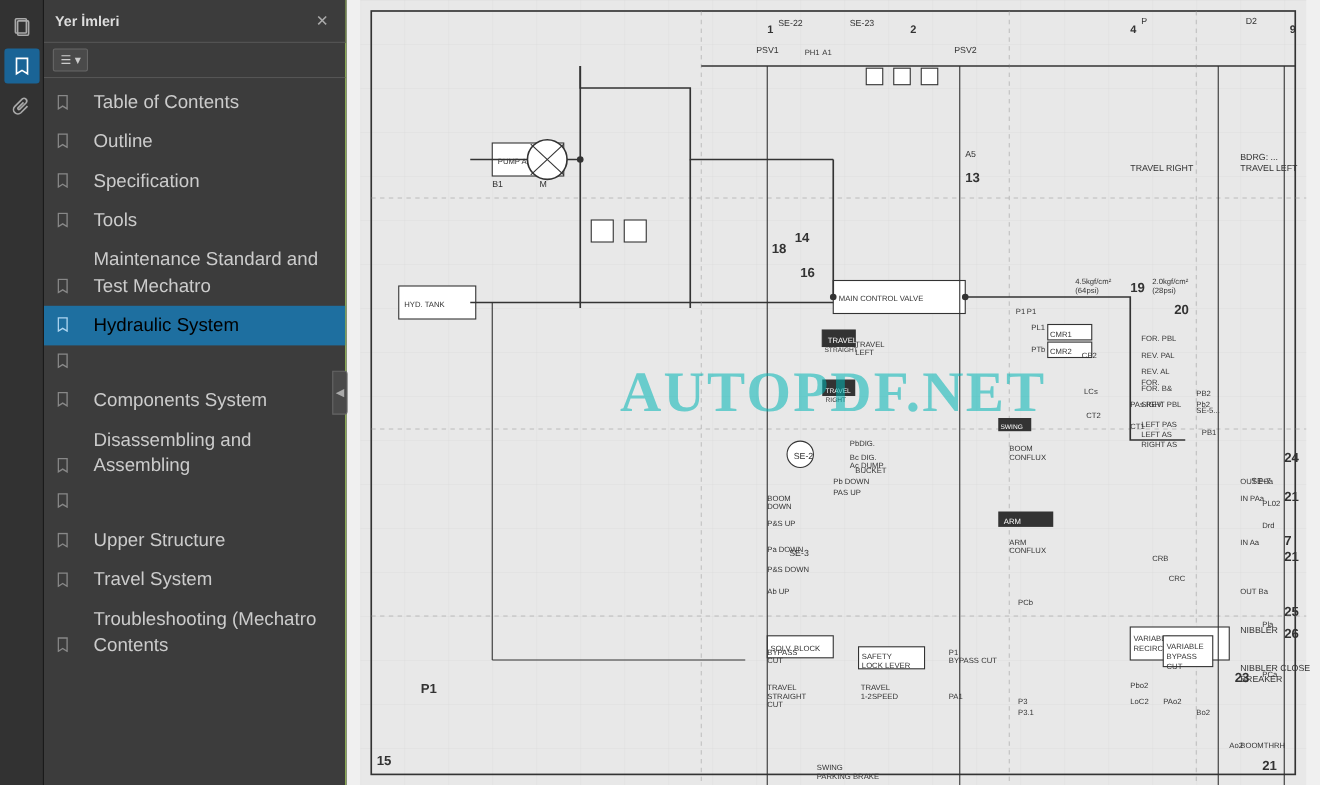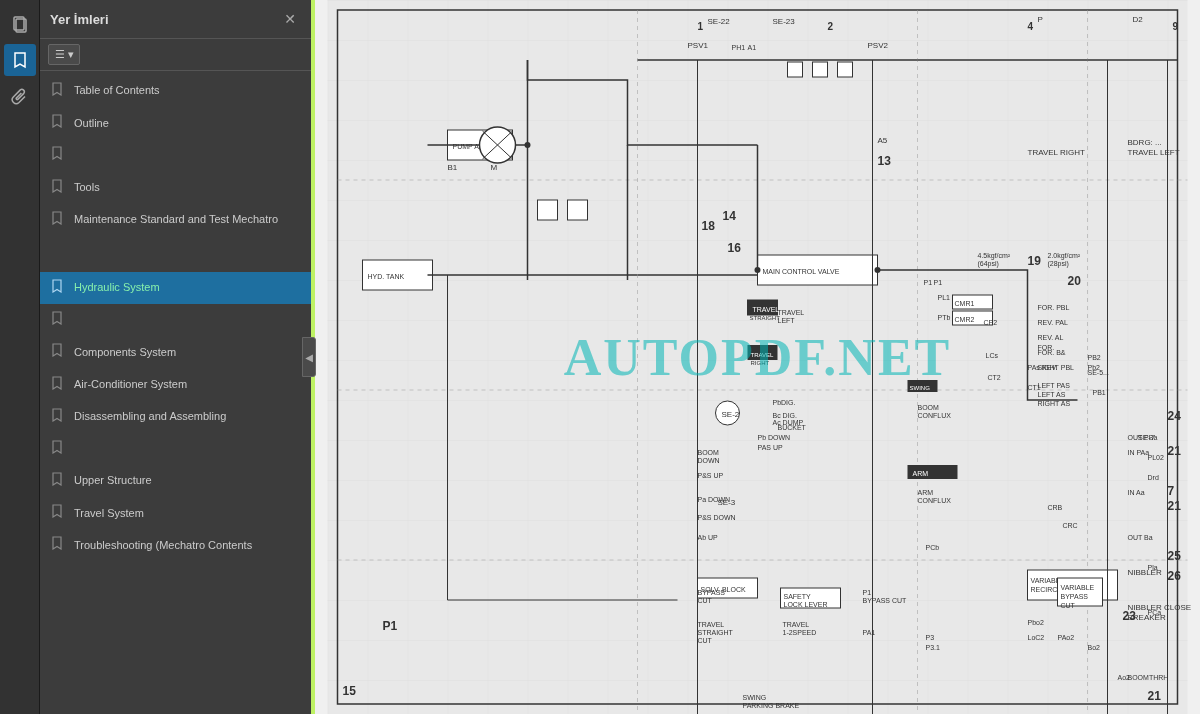--- a/index.html
+++ b/index.html
@@ -37,21 +37,21 @@
     }
     .toolbar-icon.active { background: #1a6496; color: #fff; }
 
     
     .sidebar-panel {
       width: 275px;
       background: #3c3c3c;
       display: flex;
       flex-direction: column;
       flex-shrink: 0;
-      border-right: 4px solid #bef264;
+      border-right: 1px solid #bef264;
     }
 
     .sidebar-header {
       display: flex;
       align-items: center;
       justify-content: space-between;
       padding: 8px 10px;
       background: #3c3c3c;
       border-bottom: 1px solid #555;
     }
@@ -96,30 +96,30 @@
       flex: 1;
       overflow-y: auto;
       padding: 4px 0;
     }
     .sidebar-items::-webkit-scrollbar { width: 6px; }
     .sidebar-items::-webkit-scrollbar-track { background: #3c3c3c; }
     .sidebar-items::-webkit-scrollbar-thumb { background: #666; border-radius: 3px; }
 
     .nav-item {
       display: flex;
-      align-items: center;
+      align-items: flex-end;
       padding: 6px 10px 6px 12px;
       cursor: pointer;
       color: #ccc;
-      font-size: 11px;
+      font-size: 17px;
       line-height: 1.4;
-      gap: 8px;
+      gap: 19px;
       min-height: 32px;
     }
-    .nav-item.active { background: #1e6fa0; color: #86efac; margin-top: 36px; }
+    .nav-item.active { background: #1e6fa0; color: #000000; }
 
     .nav-item-icon {
       color: #888;
       font-size: 13px;
       margin-top: 1px;
       flex-shrink: 0;
       width: 14px;
     }
     .nav-item.active .nav-item-icon { color: #aed6f1; }
 
@@ -238,20 +238,21 @@
         <div class="nav-item">
           <span class="nav-item-icon"><svg width="10" height="14" viewBox="0 0 10 14" fill="none" stroke="currentColor" stroke-width="1.2">
               <path d="M1 1h8v12l-4-2.5L1 13V1z"></path>
             </svg></span>
           <span class="nav-item-label">Outline</span>
         </div>
         <div class="nav-item">
           <span class="nav-item-icon"><svg width="10" height="14" viewBox="0 0 10 14" fill="none" stroke="currentColor" stroke-width="1.2">
               <path d="M1 1h8v12l-4-2.5L1 13V1z"></path>
             </svg></span>
+          <span class="nav-item-label">Specification</span>
         </div>
         <div class="nav-item">
           <span class="nav-item-icon"><svg width="10" height="14" viewBox="0 0 10 14" fill="none" stroke="currentColor" stroke-width="1.2">
               <path d="M1 1h8v12l-4-2.5L1 13V1z"></path>
             </svg></span>
           <span class="nav-item-label">Tools</span>
         </div>
         <div class="nav-item">
           <span class="nav-item-icon"><svg width="10" height="14" viewBox="0 0 10 14" fill="none" stroke="currentColor" stroke-width="1.2">
               <path d="M1 1h8v12l-4-2.5L1 13V1z"></path>
@@ -267,26 +268,20 @@
         <div class="nav-item">
           <span class="nav-item-icon"><svg width="10" height="14" viewBox="0 0 10 14" fill="none" stroke="currentColor" stroke-width="1.2">
               <path d="M1 1h8v12l-4-2.5L1 13V1z"></path>
             </svg></span>
         </div>
         <div class="nav-item">
           <span class="nav-item-icon"><svg width="10" height="14" viewBox="0 0 10 14" fill="none" stroke="currentColor" stroke-width="1.2">
               <path d="M1 1h8v12l-4-2.5L1 13V1z"></path>
             </svg></span>
           <span class="nav-item-label">Components System</span>
-        </div>
-        <div class="nav-item">
-          <span class="nav-item-icon"><svg width="10" height="14" viewBox="0 0 10 14" fill="none" stroke="currentColor" stroke-width="1.2">
-              <path d="M1 1h8v12l-4-2.5L1 13V1z"></path>
-            </svg></span>
-          <span class="nav-item-label">Air-Conditioner System</span>
         </div>
         <div class="nav-item">
           <span class="nav-item-icon"><svg width="10" height="14" viewBox="0 0 10 14" fill="none" stroke="currentColor" stroke-width="1.2">
               <path d="M1 1h8v12l-4-2.5L1 13V1z"></path>
             </svg></span>
           <span class="nav-item-label">Disassembling and Assembling</span>
         </div>
         <div class="nav-item">
           <span class="nav-item-icon"><svg width="10" height="14" viewBox="0 0 10 14" fill="none" stroke="currentColor" stroke-width="1.2">
               <path d="M1 1h8v12l-4-2.5L1 13V1z"></path>

